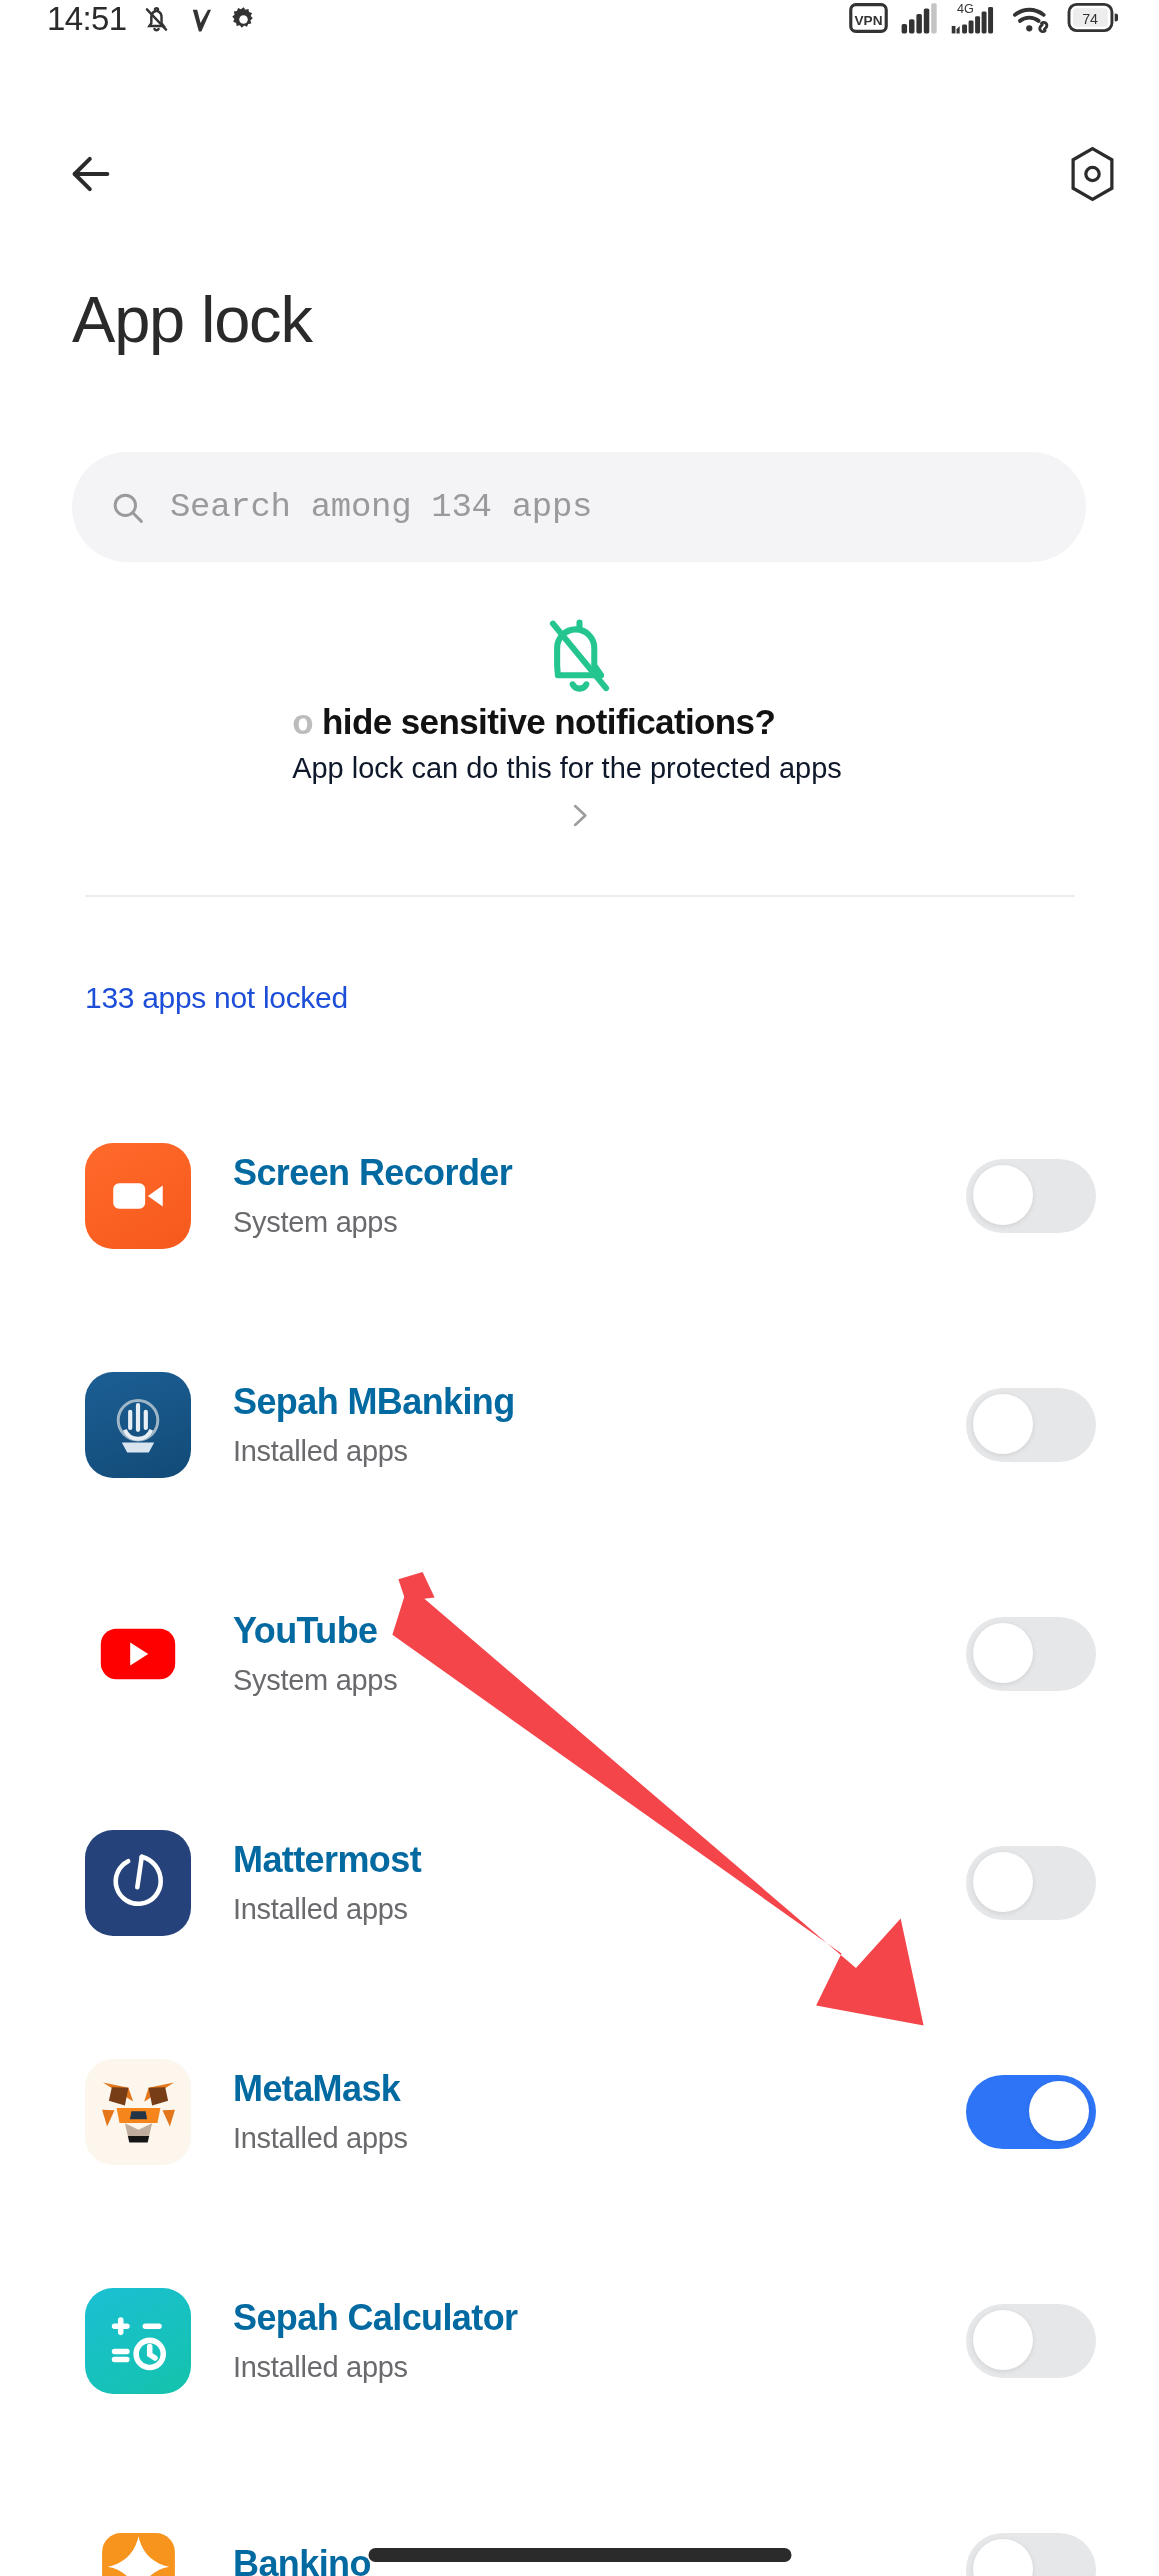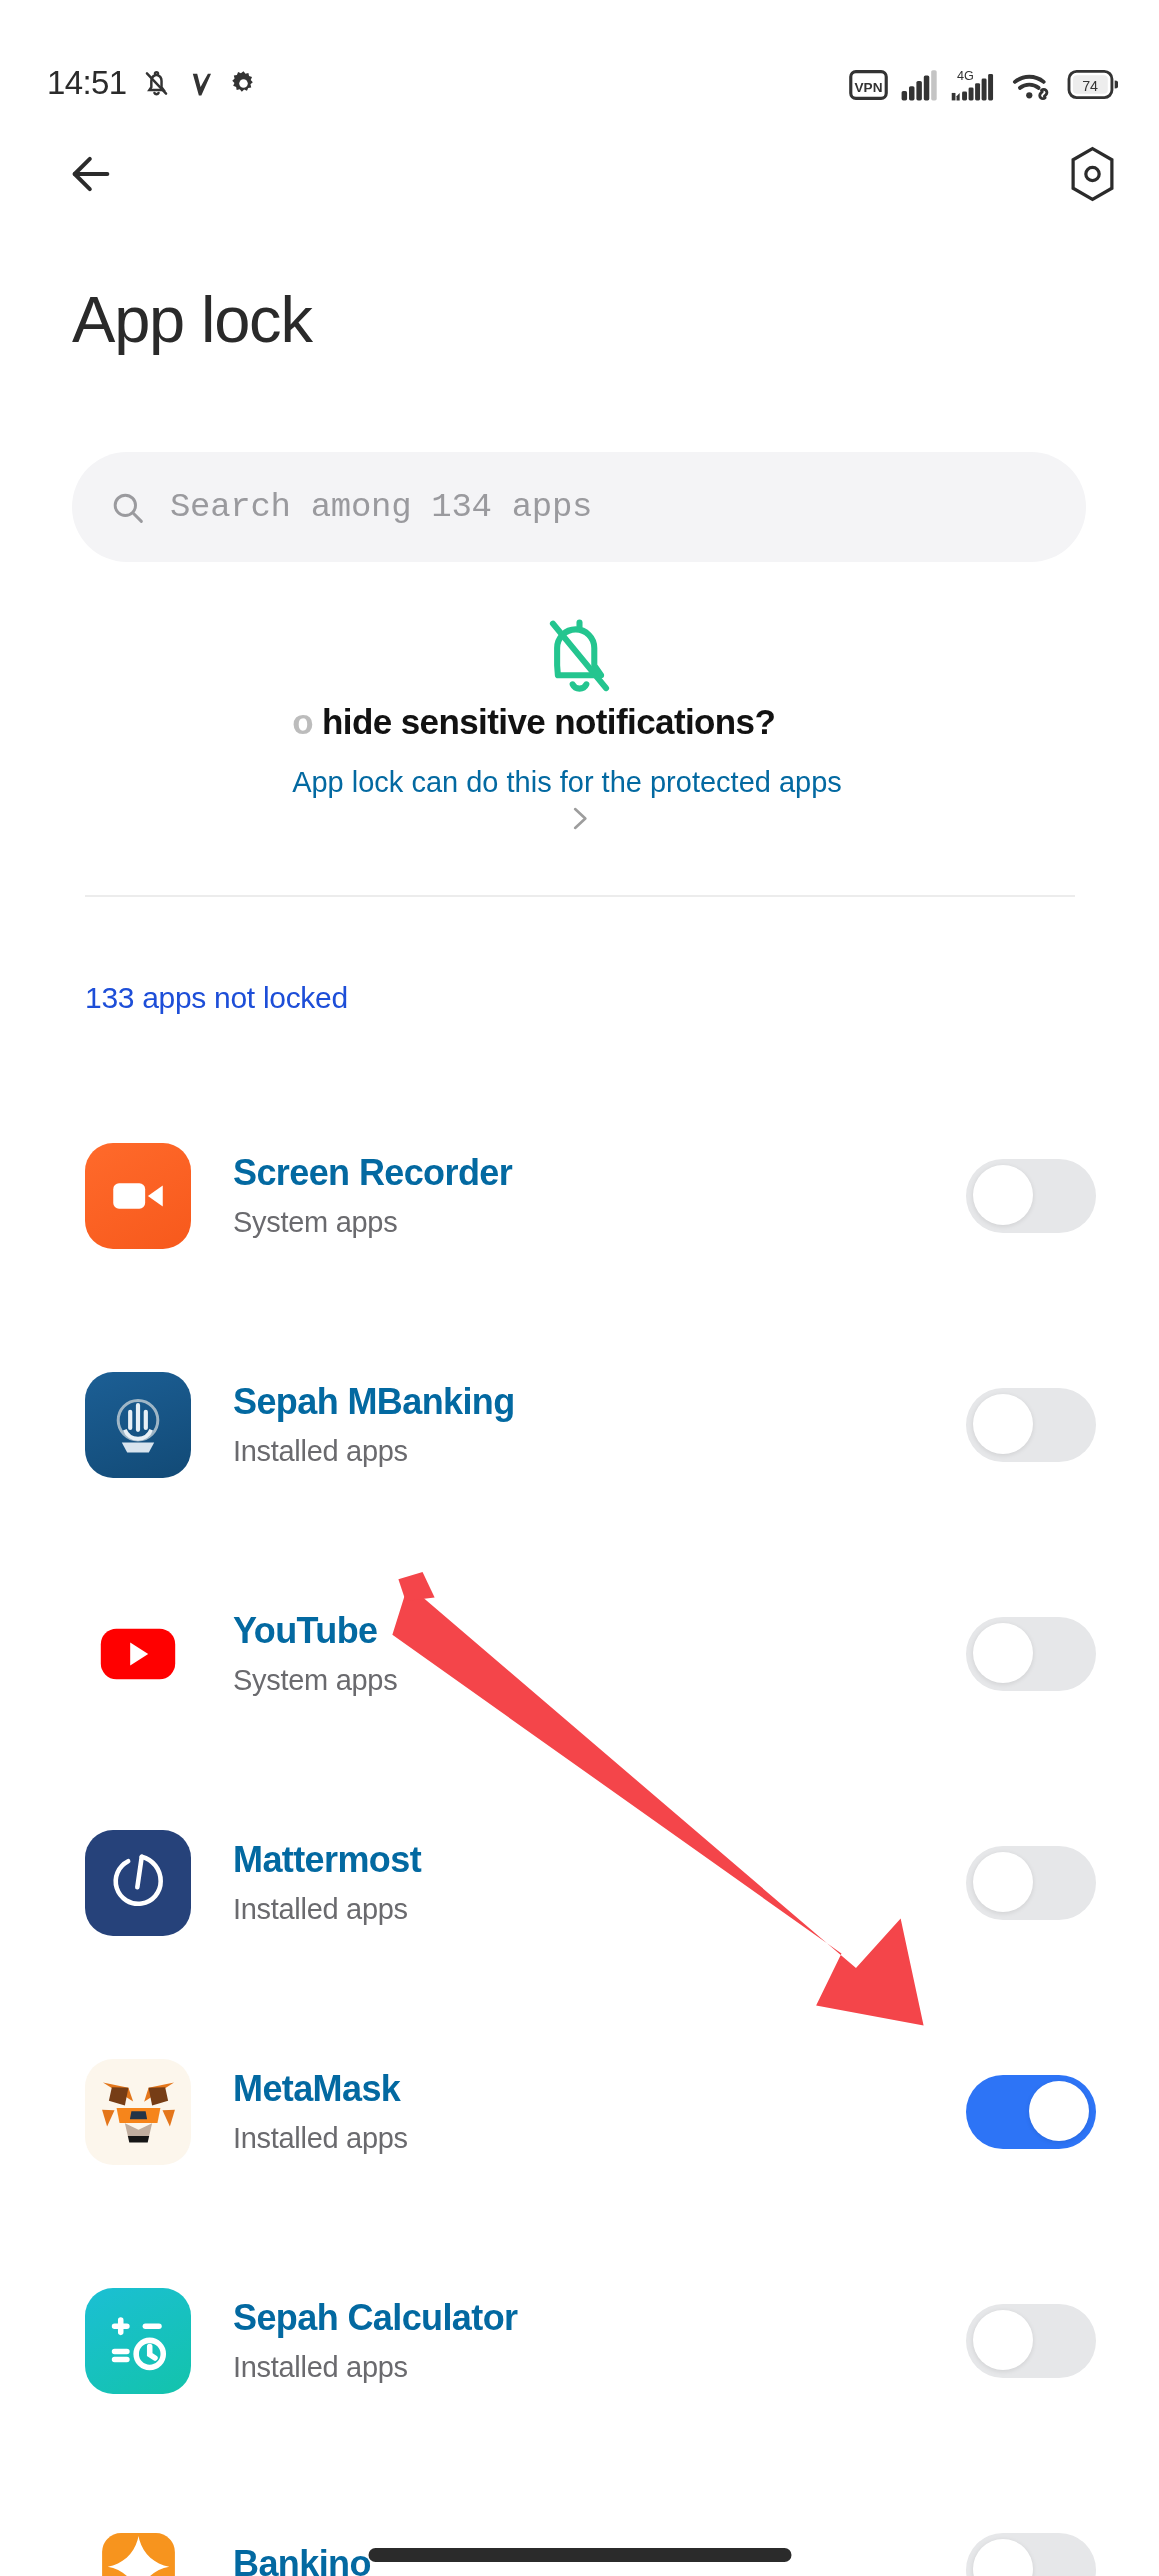--- a/index.html
+++ b/index.html
@@ -7,23 +7,22 @@
   body {
     font-family:"Liberation Sans", sans-serif;
     -webkit-font-smoothing:antialiased;
     position:relative;
     overflow:hidden;
   }
 
   
   .statusbar{
     position:absolute; top:0; left:0; width:1159px; height:85px;
-    display:flex; align-items:flex-end; justify-content:space-between;
+    display:flex; align-items:flex-start; justify-content:space-between;
     padding:0 41px 0 47px;
-    margin-top:17px;
   }
   .sb-left{ display:flex; align-items:center; gap:14.5px; }
   .sb-time{ font-size:33px; font-weight:500; color:#2b2b2b; letter-spacing:-0.6px; }
   .sb-right{ display:flex; align-items:center; gap:13.3px; }
   .icon-svg{ display:block; }
 
   
   .appbar{
     position:absolute; top:138px; left:0; width:1159px; height:72px;
     display:flex; align-items:center; justify-content:space-between;
@@ -55,22 +54,22 @@
     display:flex; align-items:center; gap:0;flex-direction:column;
   }
   .banner-icon{ width:121px; display:flex; align-items:center; justify-content:center; }
   .banner-text{ flex:1; padding-right:24px; }
   .banner-title{
     font-size:35px; font-weight:700; color:#121212; letter-spacing:-0.6px;
     line-height:1.2; white-space:nowrap; overflow:hidden;
   }
   .banner-title .ghost{ color:#bcbcbc; font-weight:700; }
   .banner-sub{
-    margin-top:21px;
-    font-size:29px; font-weight:400; color:#0369a1; line-height:1.28;
+    margin-top:7px;
+    font-size:29px; font-weight:400; color:#0f172a; line-height:1.28;
     max-width:706px;
   }
   .banner-chevron{ width:66px; display:flex; align-items:center; justify-content:center; }
 
   
   .divider{
     position:absolute; top:895px; left:85px;
     width:990px; height:1.8px; background:#ececec;
   }
 

